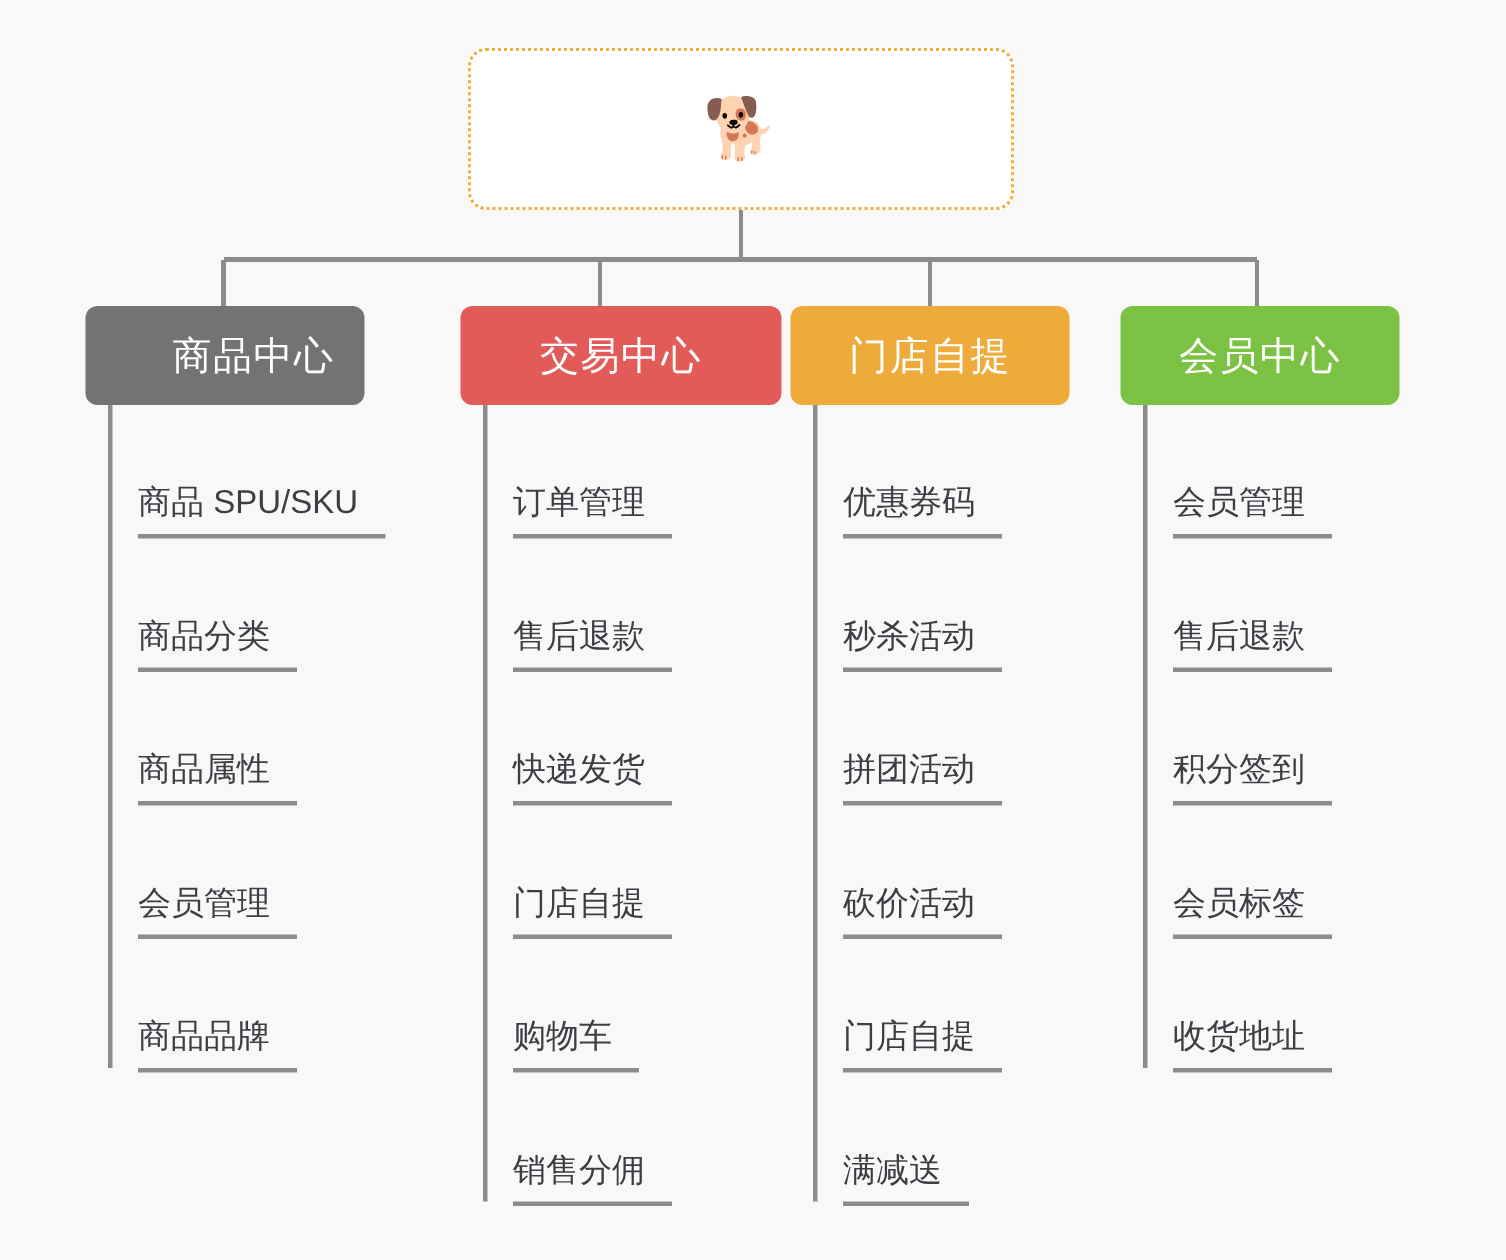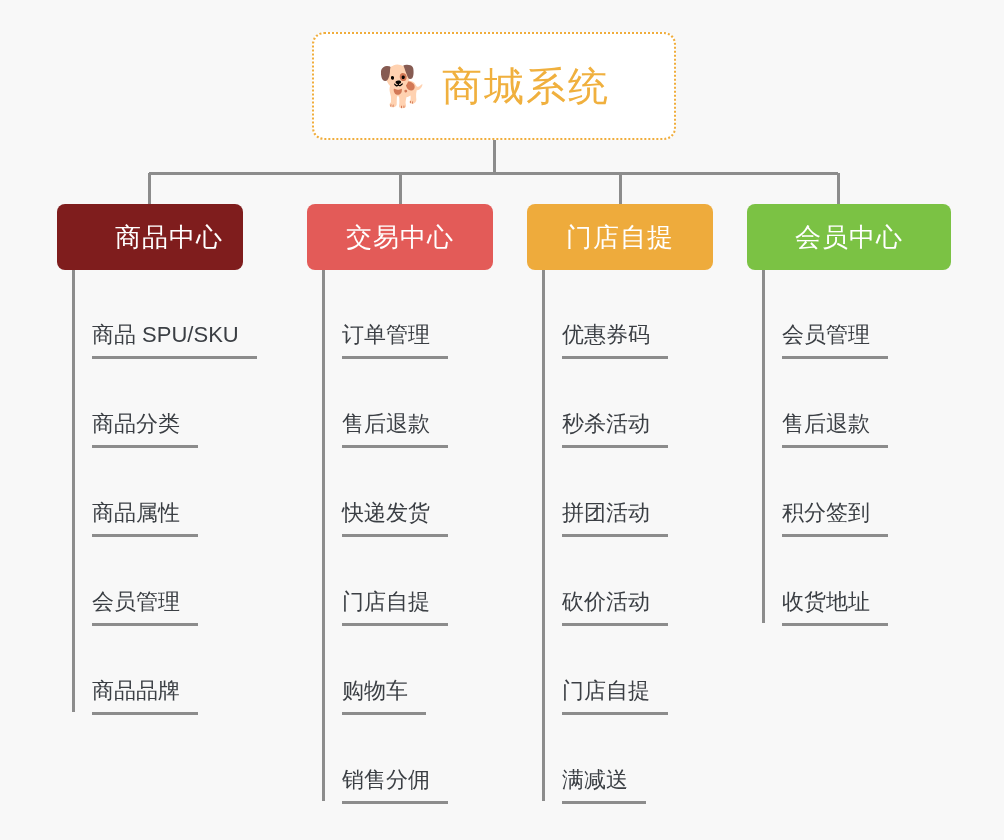--- a/index.html
+++ b/index.html
@@ -107,44 +107,43 @@
     border-bottom: 3px solid #8c8c8c;
     white-space: nowrap;
   }
 
   
   .branch-1 { left: 57px;  }
   .branch-2 { left: 307px; }
   .branch-3 { left: 527px; }
   .branch-4 { left: 747px; }
 
-  .branch-1 .branch-header { width: 186px; background: #7f1d1d; padding-left: 38px; }
-  .branch-2 .branch-header { width: 186px; background: #e35b58; }
+  .branch-1 .branch-header { width: 186px; background: #737373; padding-left: 38px; }
+  .branch-2 .branch-header { width: 214px; background: #e35b58; }
   .branch-3 .branch-header { width: 186px; background: #eeab3c; }
-  .branch-4 .branch-header { width: 204px; background: #7bc244; }
+  .branch-4 .branch-header { width: 186px; background: #7bc244; }
 </style>
 </head>
 <body>
 
 <div id="mindmap">
 
   <svg id="connectors" viewBox="0 0 1004 840" width="1004" height="840" aria-hidden="true">
     <g stroke="#8c8c8c" stroke-width="3" fill="none" shape-rendering="crispEdges">
       <line x1="494" y1="140" x2="494" y2="173"></line>
       <line x1="149" y1="173" x2="838" y2="173"></line>
       <line x1="149" y1="173" x2="149" y2="204"></line>
       <line x1="400" y1="173" x2="400" y2="204"></line>
       <line x1="620" y1="173" x2="620" y2="204"></line>
       <line x1="838" y1="173" x2="838" y2="204"></line>
     </g>
   </svg>
 
   <div class="root-node">
     <span class="root-emoji">🐕</span>
-    <span class="root-title">商城系统</span>
   </div>
 
   <div class="branch branch-1">
     <div class="branch-header">商品中心</div>
     <div class="branch-items">
       <div class="leaf">
           <span class="leaf-label">商品 SPU/SKU</span>
         </div>
       <div class="leaf">
           <span class="leaf-label">商品分类</span>
@@ -215,18 +214,21 @@
       <div class="leaf">
           <span class="leaf-label">会员管理</span>
         </div>
       <div class="leaf">
           <span class="leaf-label">售后退款</span>
         </div>
       <div class="leaf">
           <span class="leaf-label">积分签到</span>
         </div>
       <div class="leaf">
+          <span class="leaf-label">会员标签</span>
+        </div>
+      <div class="leaf">
           <span class="leaf-label">收货地址</span>
         </div>
     </div>
   </div>
 
 </div>
 
 </body></html>

